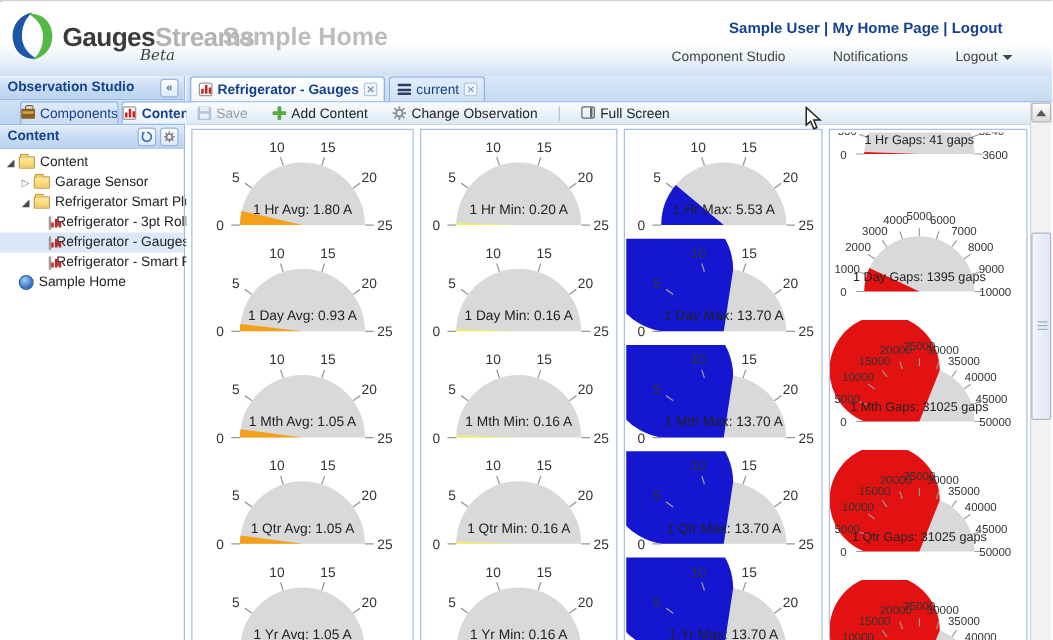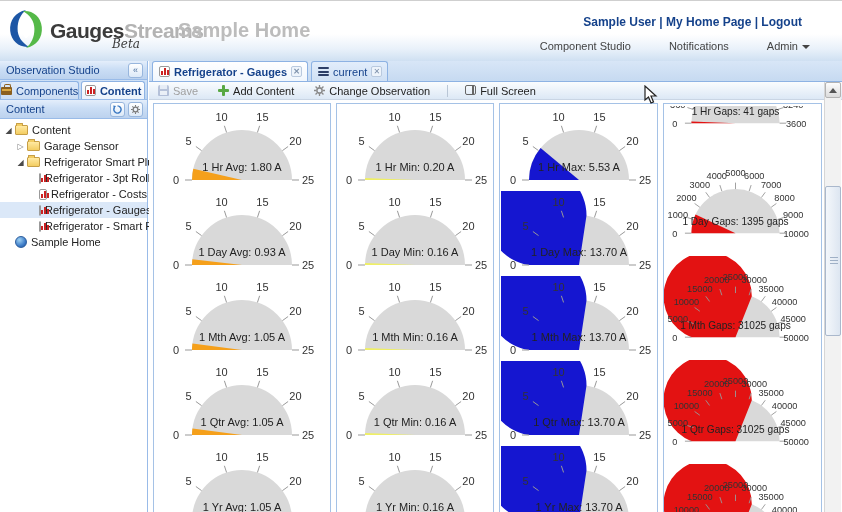--- a/index.html
+++ b/index.html
@@ -19,25 +19,25 @@
   #page-title { position:absolute; left:178px; top:18px; font-size:20px; font-weight:bold; color:#bcbcbc; }
   #user-links { position:absolute; right:40px; top:14px; font-weight:bold; color:#15428b; font-size:12px; }
   #top-nav { position:absolute; right:32px; top:39px; color:#444; font-size:11px; display:flex; gap:38px; }
   .nav-item { cursor:pointer; }
   .caret { display:inline-block; margin-left:4px; width:0; height:0; border-left:4px solid transparent; border-right:4px solid transparent; border-top:4px solid #444; vertical-align:middle; }
 
   
   #sidebar { position:absolute; left:0; top:60px; width:148px; height:452px; background:#fff; border-right:1px solid #99bbe8; }
   .panel-hdr { height:19px; display:flex; align-items:center; padding:0 4px 0 6px;
     background:linear-gradient(#e4eefb, #cbdef5 45%, #bcd2ee); border-bottom:1px solid #99bbe8;
-    color:#15428b; font-weight:normal; }
+    color:#15428b; font-weight:bold; }
   .panel-hdr .spacer { flex:1; }
   .hdr-btn { width:15px; height:15px; border:1px solid #98b6dd; border-radius:3px; background:linear-gradient(#fff,#dce9f8);
     display:flex; align-items:center; justify-content:center; color:#4a6f9e; font-size:9px; line-height:1; margin-left:3px; cursor:pointer; }
-  #side-tabs { height:20px; background:linear-gradient(#cfe1f6,#bcd4ef); display:flex; align-items:flex-end; padding:2px 2px 0 0; border-bottom:1px solid #99bbe8; gap:2px; }
+  #side-tabs { height:20px; background:linear-gradient(#cfe1f6,#bcd4ef); display:flex; align-items:flex-end; padding:2px 2px 0 16px; border-bottom:1px solid #99bbe8; gap:2px; }
   .side-tab { flex:1; height:18px; display:flex; align-items:center; justify-content:center; gap:4px;
     border:1px solid #8db2e3; border-bottom:none; border-radius:3px 3px 0 0;
     background:linear-gradient(#deeafa,#cadcf3); color:#15428b; cursor:pointer; }
   .side-tab.active { background:linear-gradient(#ffffff,#eaf2fc); font-weight:bold; }
   .briefcase-ico { width:11px; height:8px; background:#8b5f1f; border-radius:1px; position:relative; }
   .briefcase-ico::before { content:""; position:absolute; left:3px; top:-3px; width:5px; height:3px; border:1px solid #8b5f1f; border-bottom:none; border-radius:2px 2px 0 0; }
   .briefcase-ico::after { content:""; position:absolute; left:1px; top:2px; width:9px; height:2px; background:#d9a741; }
   .chart-ico { width:11px; height:11px; background:#fff; border:1px solid #9a9a9a; border-radius:2px; position:relative; display:inline-block; }
   .chart-ico i { position:absolute; bottom:1px; width:2px; background:#cc2222; }
   .chart-ico i:nth-child(1){ left:1px; height:4px; }
@@ -118,21 +118,21 @@
         <path d="M17,8 C13,11 12,16 13,20 C14,25 17,28 17,28 C21,25 22,20 21,16 C20,11 17,8 17,8 Z" fill="#ffffff"></path>
       </svg>
       <div id="brand-text"><span class="brand-grove">Gauges</span><span class="brand-streams">Streams</span></div>
     </div>
     <div id="brand-beta">Beta</div>
     <div id="page-title">Sample Home</div>
     <div id="user-links">Sample User | My Home Page | Logout</div>
     <div id="top-nav">
       <span class="nav-item">Component Studio</span>
       <span class="nav-item">Notifications</span>
-      <span class="nav-item"><span>Admin</span><span class="caret"></span></span>
+      <span class="nav-item"><span>Logout</span><span class="caret"></span></span>
     </div>
   </div>
 
   <div id="sidebar">
     <div class="panel-hdr">
       <span>Observation Studio</span>
       <span class="spacer"></span>
       <span class="hdr-btn">«</span>
     </div>
     <div id="side-tabs">
@@ -186,30 +186,20 @@
         </div>
         <div class="tree-row">
           <span style="width:26px;flex:none"></span>
           <span class="tw"></span>
           <span class="chart-ico">
             <i></i>
             <i></i>
             <i></i>
           </span>
           <span class="tree-label">Refrigerator - 3pt Rolling...</span>
-        </div>
-        <div class="tree-row">
-          <span style="width:26px;flex:none"></span>
-          <span class="tw"></span>
-          <span class="chart-ico">
-            <i></i>
-            <i></i>
-            <i></i>
-          </span>
-          <span class="tree-label">Refrigerator - Costs</span>
         </div>
         <div class="tree-row selected">
           <span style="width:26px;flex:none"></span>
           <span class="tw"></span>
           <span class="chart-ico">
             <i></i>
             <i></i>
             <i></i>
           </span>
           <span class="tree-label">Refrigerator - Gauges</span>

